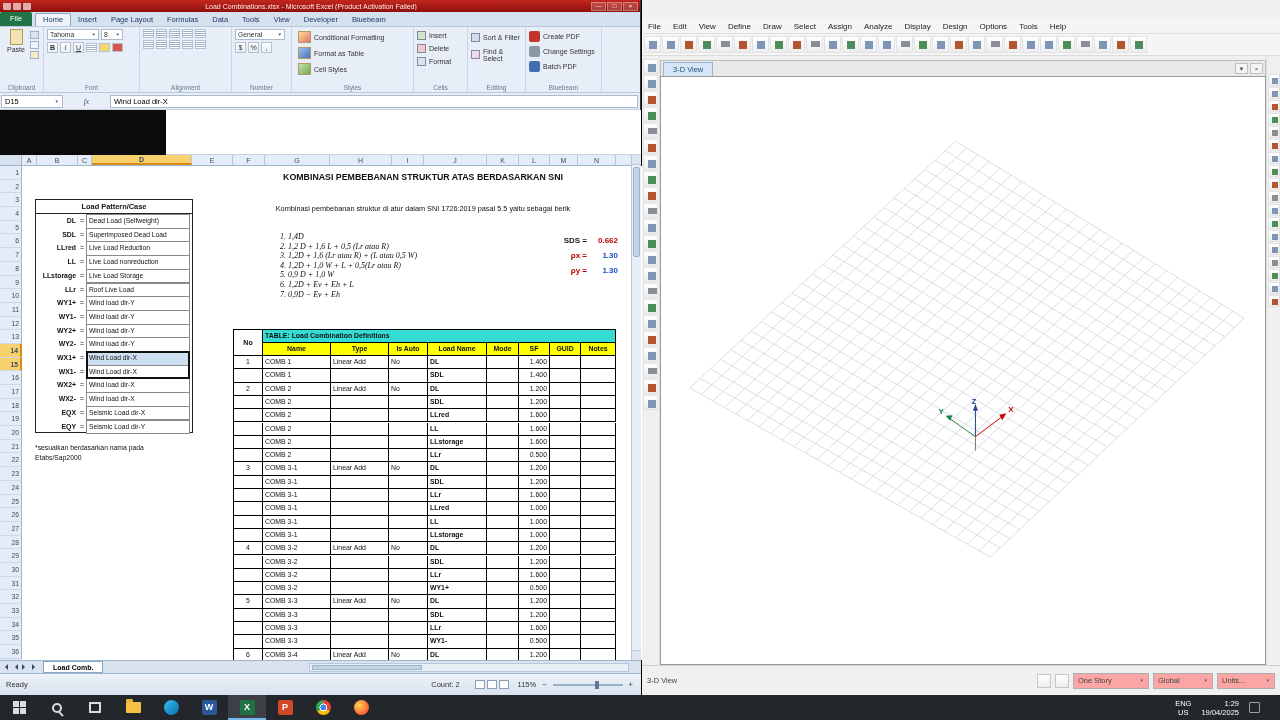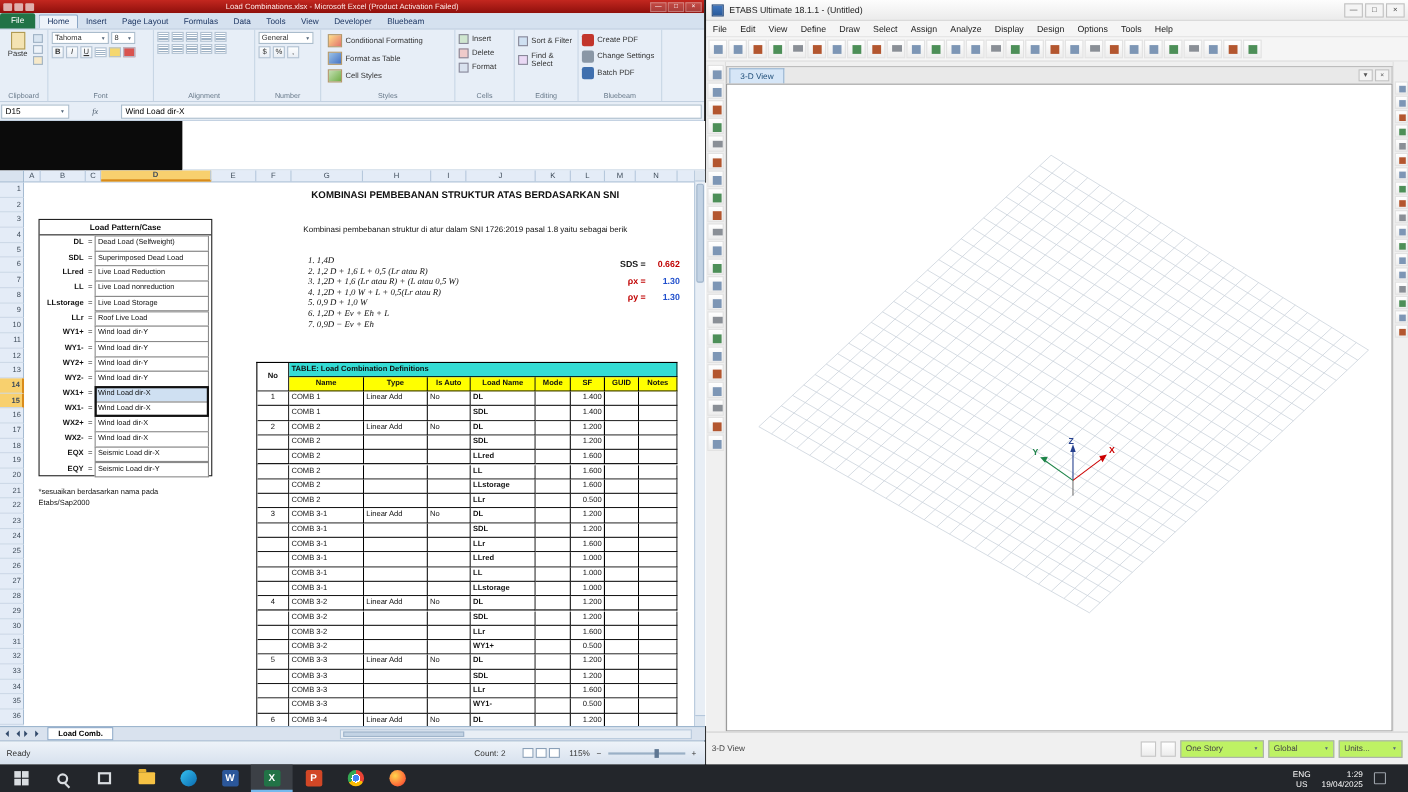--- a/index.html
+++ b/index.html
@@ -128,21 +128,21 @@
   .et-rightbar .et-tool { width:12px; height:12px; }
   .et-rightbar .et-tool::after { left:3px; top:3px; width:6px; height:6px; }
   .et-viewwin { position:absolute; left:18px; top:60px; right:14px; bottom:30px; }
   .et-tabstrip { position:absolute; left:0; top:0; right:0; height:16px; background:#e9e9e9; border:1px solid #bdbdbd; border-bottom:none; display:flex; align-items:flex-end; }
   .et-viewtab { background:#d6e6f7; border:1px solid #9ab5d0; border-bottom:none; font-size:7.5px; color:#1f4e79; padding:0 9px; height:14px; line-height:13px; margin-left:2px; }
   .et-tabctrls { margin-left:auto; display:flex; gap:2px; margin-right:2px; margin-bottom:2px; }
   .etc { width:13px; height:11px; border:1px solid #c0c0c0; background:#f4f4f4; font-size:6px; line-height:10px; text-align:center; color:#555; }
   .et-viewport { position:absolute; left:0; top:16px; right:0; bottom:0; background:#fff; border:1px solid #9a9a9a; }
   .et-status { position:absolute; left:0; right:0; bottom:0; height:30px; background:#f0f0f0; border-top:1px solid #cfcfcf; display:flex; align-items:center; font-size:7.5px; color:#444; padding:0 5px; gap:4px; }
   .et-statico { width:14px; height:14px; border:1px solid #c6c6c6; background:linear-gradient(#fff,#ececec); }
-  .et-dd { background:#bef264; border:1px solid #abadb3; height:16px; display:flex; align-items:center; justify-content:space-between; padding:0 4px; gap:2px; flex:none; }
+  .et-dd { background:#fca5a5; border:1px solid #abadb3; height:16px; display:flex; align-items:center; justify-content:space-between; padding:0 4px; gap:2px; flex:none; }
 
   
   .taskbar { position:absolute; left:0; top:695px; width:1280px; height:25px; background:#23262b; display:flex; align-items:stretch; color:#fff; }
   .tb-btn { width:38px; display:flex; align-items:center; justify-content:center; position:relative; }
   .tb-btn.active { background:#3c4046; box-shadow:inset 0 -2px 0 #76b9ed; }
   .win-logo { width:13px; height:13px; display:grid; grid-template-columns:6px 6px; grid-template-rows:6px 6px; gap:1px; }
   .win-logo div { background:#d9dde1; }
   .srch { width:10px; height:10px; border:2px solid #d9dde1; border-radius:50%; position:relative; }
   .srch::after { content:""; position:absolute; right:-4px; bottom:-4px; width:6px; height:2px; background:#d9dde1; transform:rotate(45deg); }
   .tview { width:12px; height:11px; border:2px solid #d9dde1; }
@@ -384,21 +384,21 @@
         <div class="xl-rowh">31</div>
         <div class="xl-rowh">32</div>
         <div class="xl-rowh">33</div>
         <div class="xl-rowh">34</div>
         <div class="xl-rowh">35</div>
         <div class="xl-rowh">36</div>
       </div>
 
     <div class="xl-gridarea">
       <div class="c-title1">KOMBINASI PEMBEBANAN STRUKTUR ATAS BERDASARKAN SNI</div>
-      <div class="c-sub">Kombinasi pembebanan struktur di atur dalam SNI 1726:2019 pasal 1.8 yaitu sebagai berik</div>
+      <div class="c-sub">Kombinasi pembebanan struktur di atur dalam SNI 1726:2019 pasal 5.5 yaitu sebagai berik</div>
       <div class="c-combos" id="xlCombos">
           <div class="c-combo">1.  1,4D</div>
           <div class="c-combo">2.  1,2 D + 1,6 L + 0,5 (Lr atau R)</div>
           <div class="c-combo">3.  1,2D + 1,6 (Lr atau R) + (L atau 0,5 W)</div>
           <div class="c-combo">4.  1,2D + 1,0 W + L + 0,5(Lr atau R)</div>
           <div class="c-combo">5.  0,9 D + 1,0 W</div>
           <div class="c-combo">6.  1,2D + Ev + Eh + L</div>
           <div class="c-combo">7.  0,9D − Ev + Eh</div>
         </div>
       <div class="c-params" id="xlParams">
@@ -799,29 +799,20 @@
       <span>115%</span>
       <span style="margin-left:6px">−</span>
       <div class="zoom-slider">
           <div class="zoom-thumb"></div>
         </div>
       <span style="margin-right:8px">+</span>
     </div>
   </div>
 
   <div class="et-pane">
-    <div class="et-titlebar">
-      <div class="et-logo"></div>
-      <span>ETABS Ultimate 18.1.1 - (Untitled)</span>
-      <div class="et-winbtns">
-        <div class="ewb">—</div>
-        <div class="ewb">□</div>
-        <div class="ewb">×</div>
-      </div>
-    </div>
     <div class="et-menubar" id="etMenus">
         <div class="et-menu">File</div>
         <div class="et-menu">Edit</div>
         <div class="et-menu">View</div>
         <div class="et-menu">Define</div>
         <div class="et-menu">Draw</div>
         <div class="et-menu">Select</div>
         <div class="et-menu">Assign</div>
         <div class="et-menu">Analyze</div>
         <div class="et-menu">Display</div>

